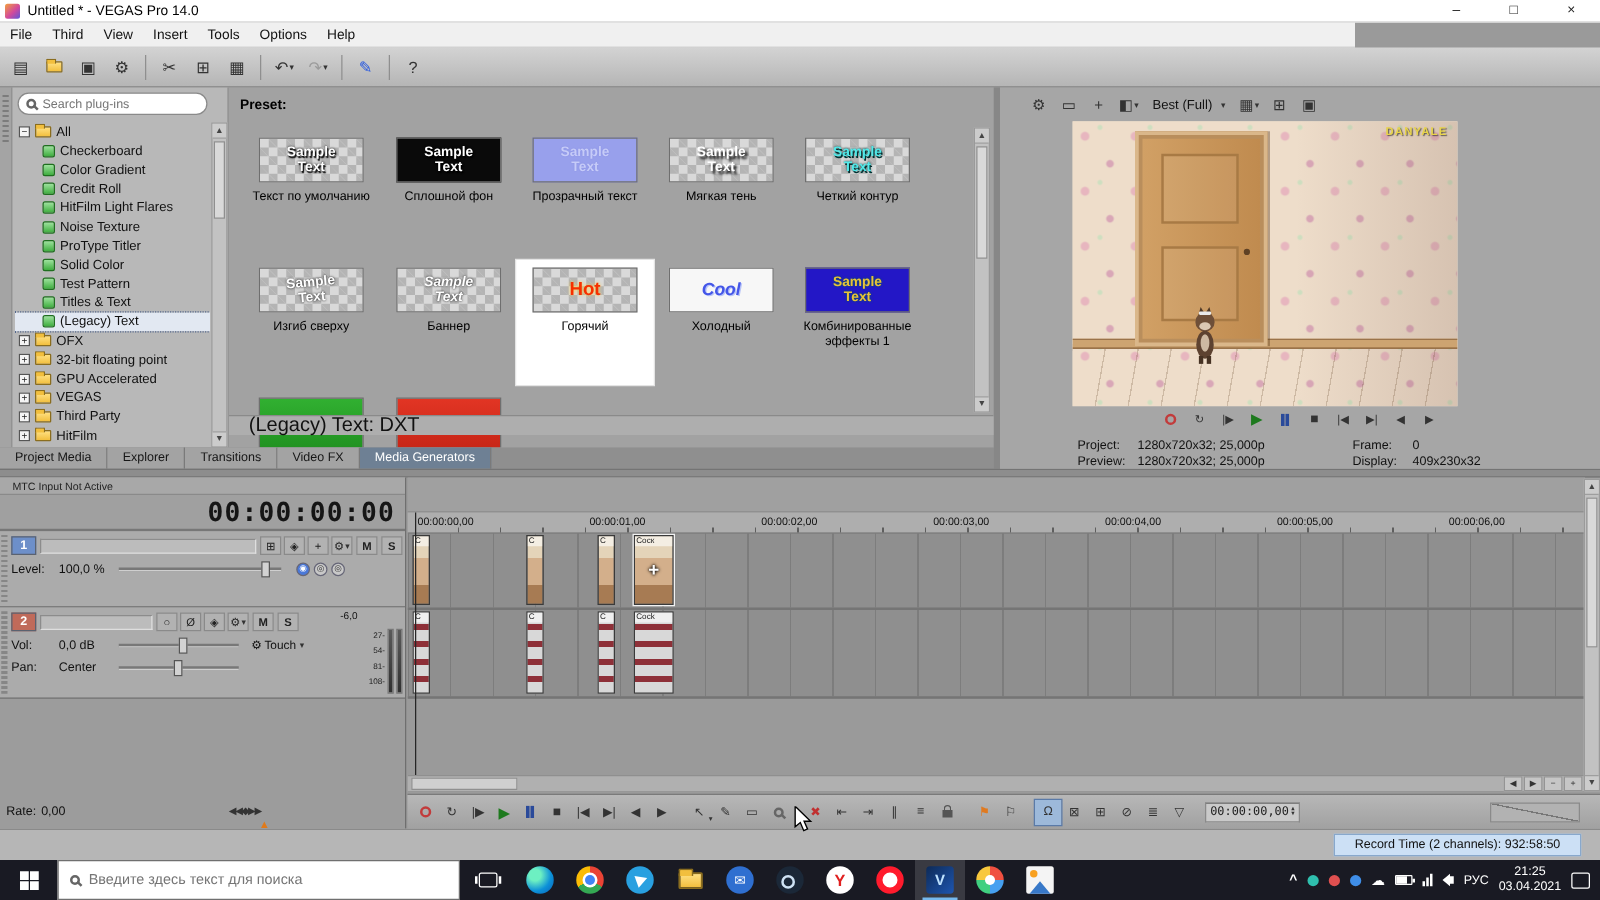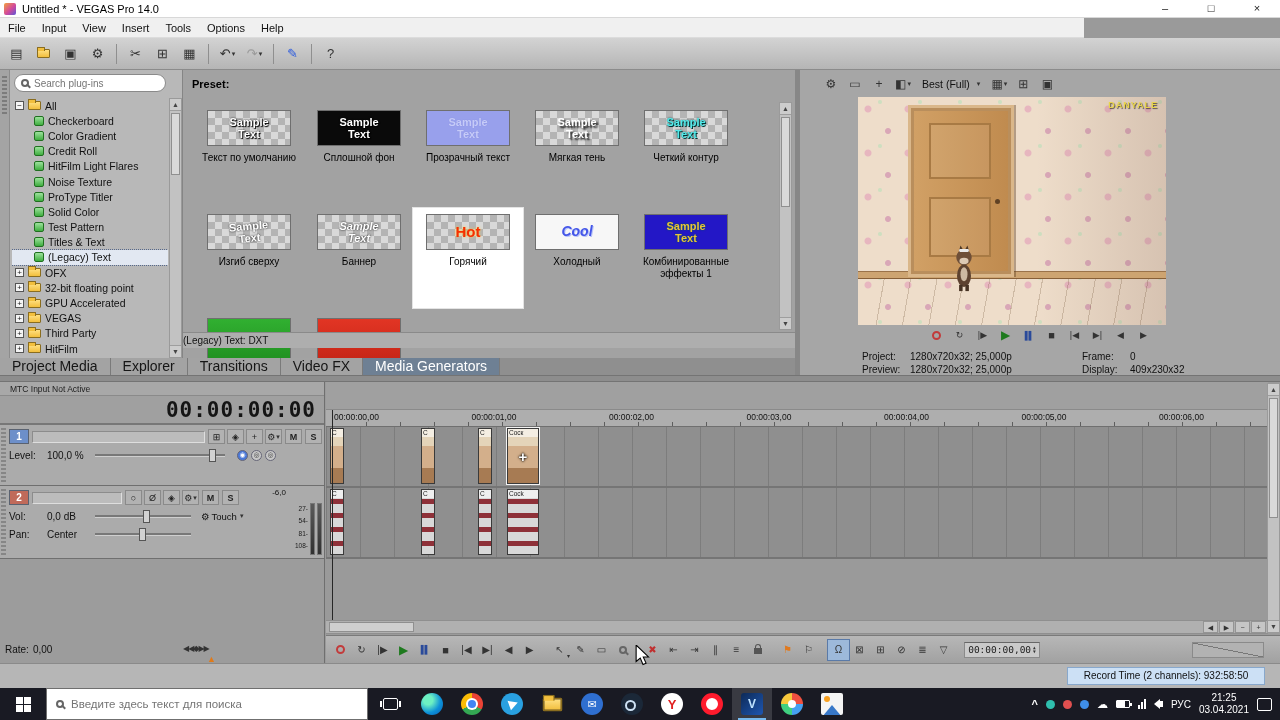--- a/index.html
+++ b/index.html
@@ -66,24 +66,24 @@
   .tx{font-weight:bold;font-size:11px;line-height:1.1;width:62px;text-align:center}
   .tx-checker,.tx-black,.tx-shadow{color:#fff;text-shadow:0 0 2px #000,1px 1px 1px #000}
   .tx-shadow{text-shadow:2px 2px 2px #000}
   .tx-lavender{color:#c6cbf8;text-shadow:0 0 1px #8088dd}
   .tx-cyan{color:#52eaea;text-shadow:0 0 2px #033,1px 1px 0 #033}
   .tx-arc{color:#fff;text-shadow:0 0 2px #000;transform:rotate(-5deg)}
   .tx-banner{color:#fff;font-style:italic;text-shadow:0 0 2px #000}
   .tx-hot{color:#f63000;font-size:15px;width:auto;text-shadow:0 0 3px #ffd040}
   .tx-cool{color:#4456e8;font-size:14px;width:auto;font-style:italic;text-shadow:1px 1px 0 #b8c4f8}
   .tx-blue{color:#e8c23a;text-shadow:0 0 2px #064}
-  .genstatus{position:absolute;left:0;bottom:10px;width:100%;height:16px;background:#aeaeae;border-top:1px solid #8a8a8a;font-size:10px;line-height:15px;padding-left:0;color:#111;z-index:5}
-
-  
-  #tabsrow{position:absolute;left:0;top:358px;width:795px;height:17px;background:#8f8f8f;display:flex;font-size:14px}
+  .genstatus{position:absolute;left:0;bottom:10px;width:100%;height:16px;background:#aeaeae;border-top:1px solid #8a8a8a;font-size:16px;line-height:15px;padding-left:16px;color:#111;z-index:5}
+
+  
+  #tabsrow{position:absolute;left:0;top:358px;width:795px;height:17px;background:#8f8f8f;display:flex;font-size:10px}
   .tab{padding:0 12px;line-height:17px;color:#161616;border-right:1px solid #7a7a7a;background:#a3a3a3;white-space:nowrap}
   .tab.active{background:#6e8094;color:#fff}
   .vdivider{position:absolute;left:795px;top:70px;width:5px;height:305px;background:#878787}
   .hsplitter{position:absolute;left:0;top:375px;width:1280px;height:7px;background:#8d8d8d;border-top:1px solid #747474;border-bottom:1px solid #747474}
 
   
   #previewpanel{position:absolute;left:800px;top:70px;width:480px;height:305px;background:#a6a6a6}
   .pvtoolbar{position:absolute;left:0;top:0;width:100%;height:28px;display:flex;align-items:center;gap:6px;padding-left:22px;font-size:12px;color:#222}
   .pvbtn{min-width:18px;height:20px;display:flex;align-items:center;justify-content:center;color:#333}
   .pvquality{display:flex;align-items:center;gap:6px;font-size:10.5px;color:#111;padding:0 4px}
@@ -235,21 +235,21 @@
     <span>Untitled * - VEGAS Pro 14.0</span>
     <div class="winbtns">
       <span class="winbtn">–</span>
       <span class="winbtn">□</span>
       <span class="winbtn">×</span>
     </div>
   </div>
 
   <div class="menubar" id="menubar">
       <span class="menuitem">File</span>
-      <span class="menuitem">Input</span>
+      <span class="menuitem">Third</span>
       <span class="menuitem">View</span>
       <span class="menuitem">Insert</span>
       <span class="menuitem">Tools</span>
       <span class="menuitem">Options</span>
       <span class="menuitem">Help</span>
     </div>
 
   <div class="toolbar" id="maintoolbar">
       <span class="tbtn">
         <span>▤</span>

